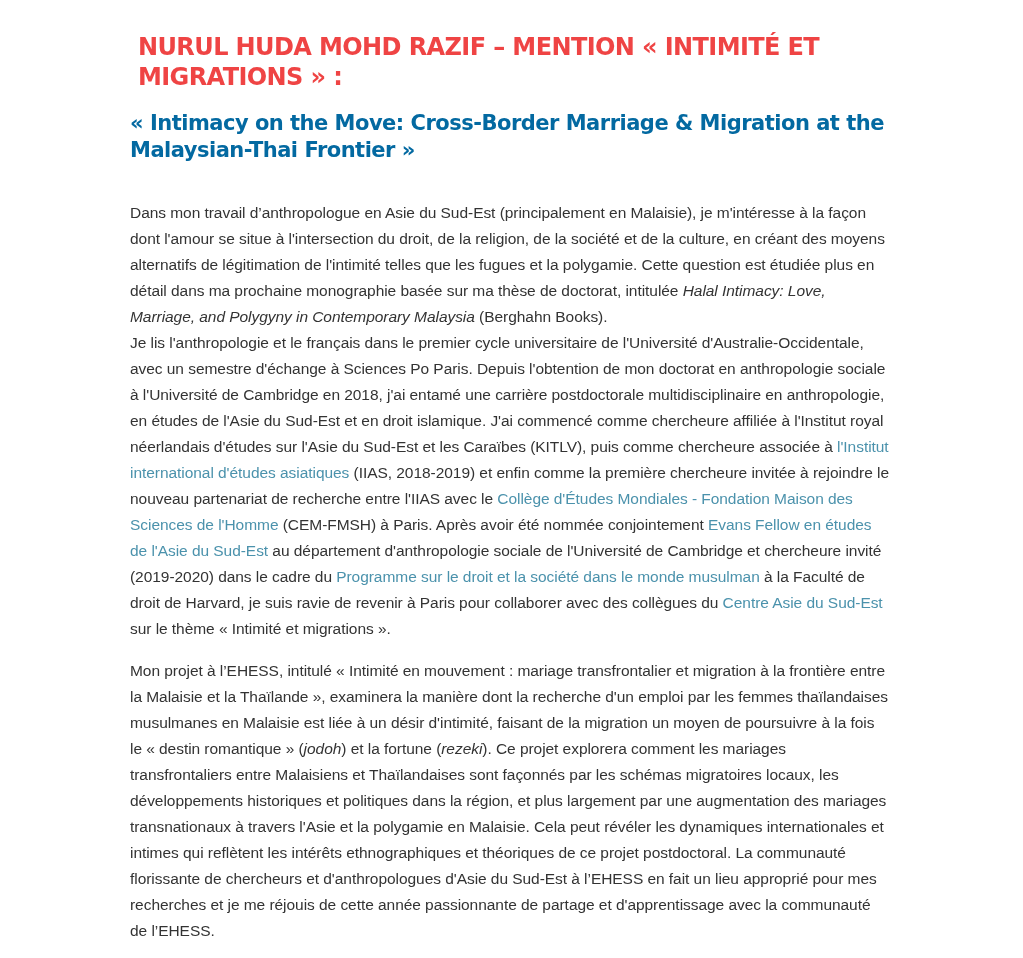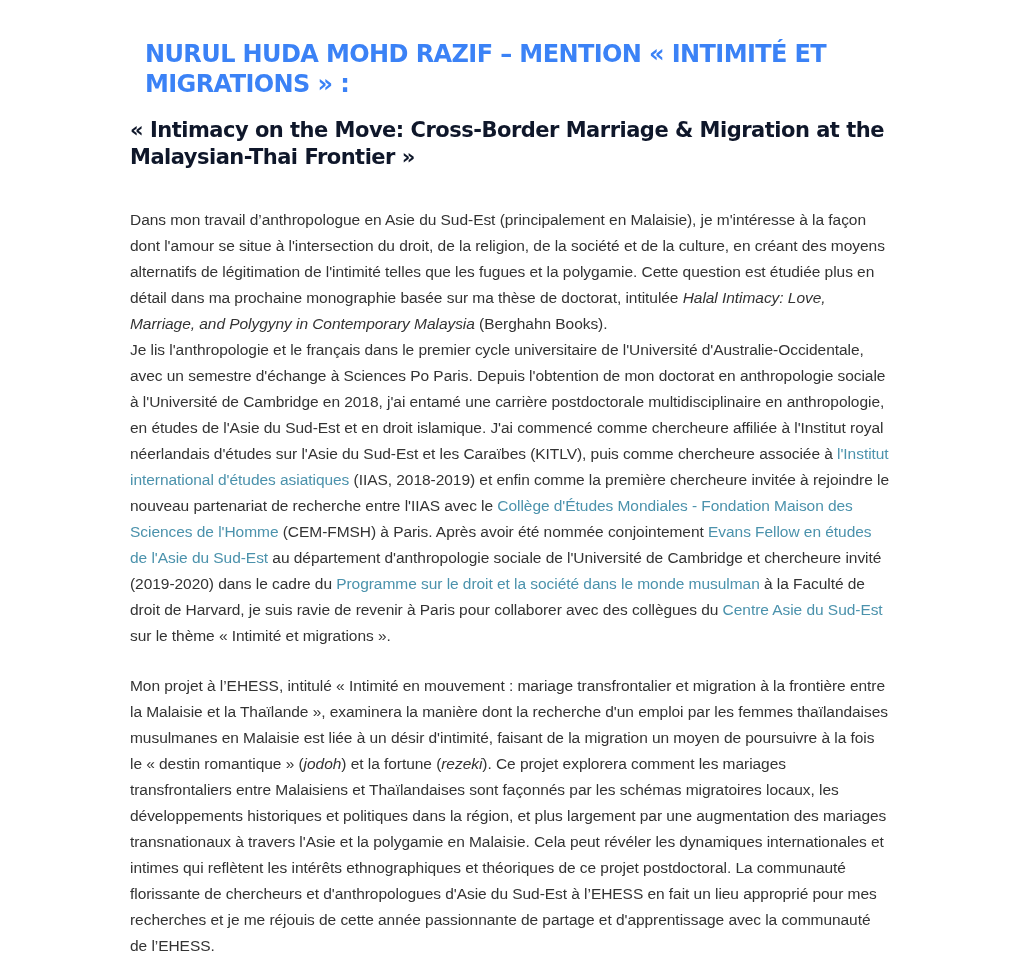--- a/index.html
+++ b/index.html
@@ -19,44 +19,44 @@
       top: 24px;
       width: 760px;
       color: #333333;
     }
     .main-title {
       font-family: "DejaVu Sans", sans-serif;
       font-weight: bold;
       font-size: 24px;
       line-height: 30px;
       letter-spacing: -0.6px;
-      color: #3b82f6;
-      margin: 15px;
+      color: #ef4444;
+      margin: 8px;
       text-transform: uppercase;
     }
     .subtitle {
       font-family: "DejaVu Sans", sans-serif;
       font-weight: bold;
       font-size: 21px;
       line-height: 27px;
       letter-spacing: -0.5px;
-      color: #0f172a;
+      color: #0369a1;
       margin: 18px 0 0 0;
     }
     .body-text {
       font-family: "Liberation Sans", sans-serif;
       font-size: 15.5px;
       line-height: 26px;
       color: #333333;
       margin: 0;
       letter-spacing: -0.05px;
     }
     .p1 { margin-top: 36px; }
     .p2 { }
-    .p3 { margin-top: 24px; }
+    .p3 { margin-top: 16px; }
     a.link {
       color: #4b92ac;
       text-decoration: none;
       cursor: pointer;
     }
     em { font-style: italic; }
   </style>
 </head>
 <body>
 

